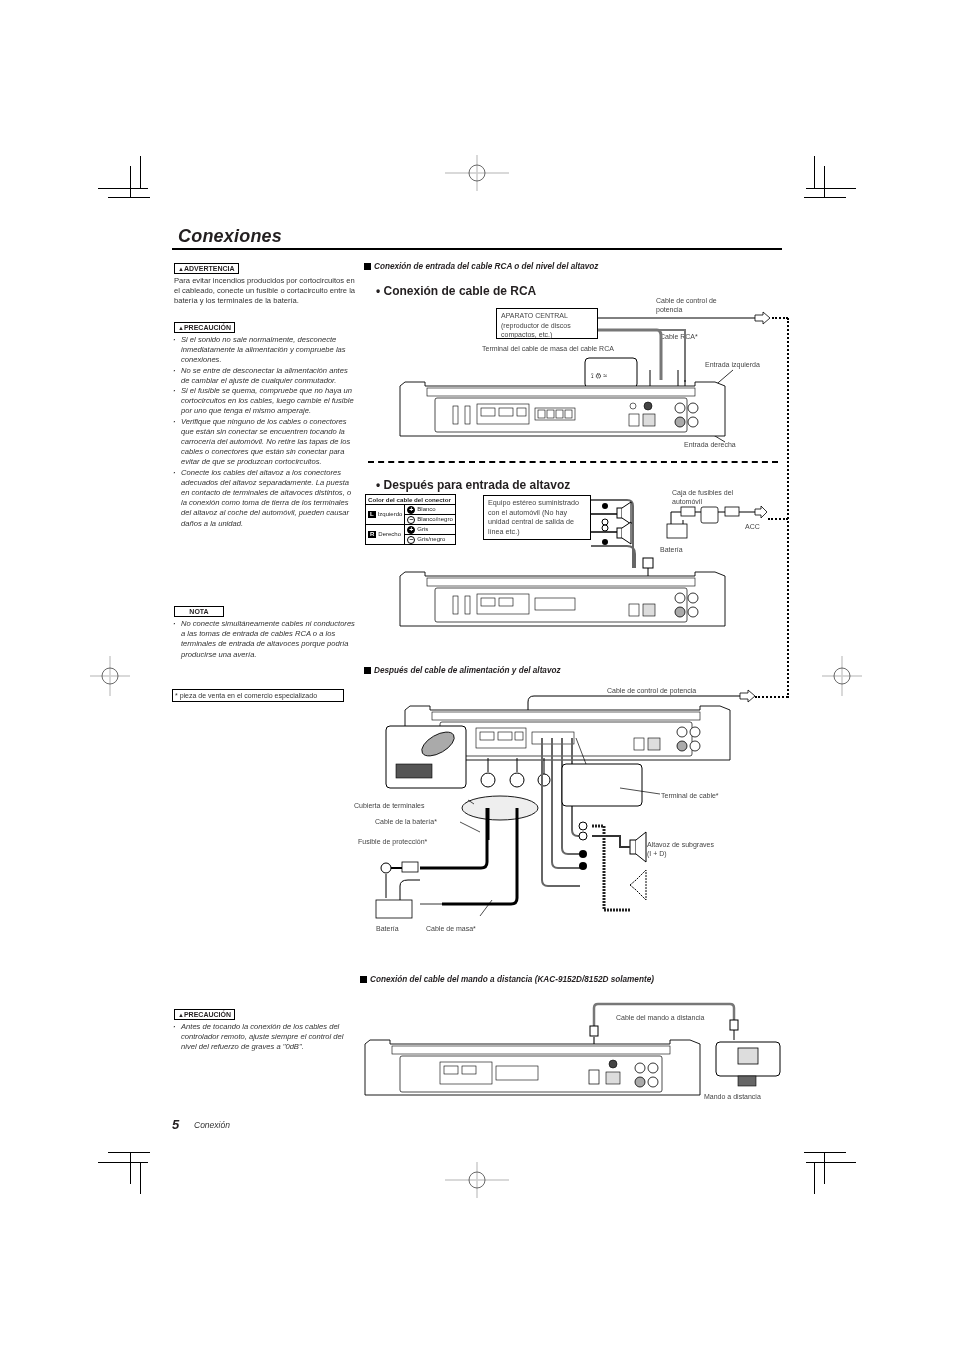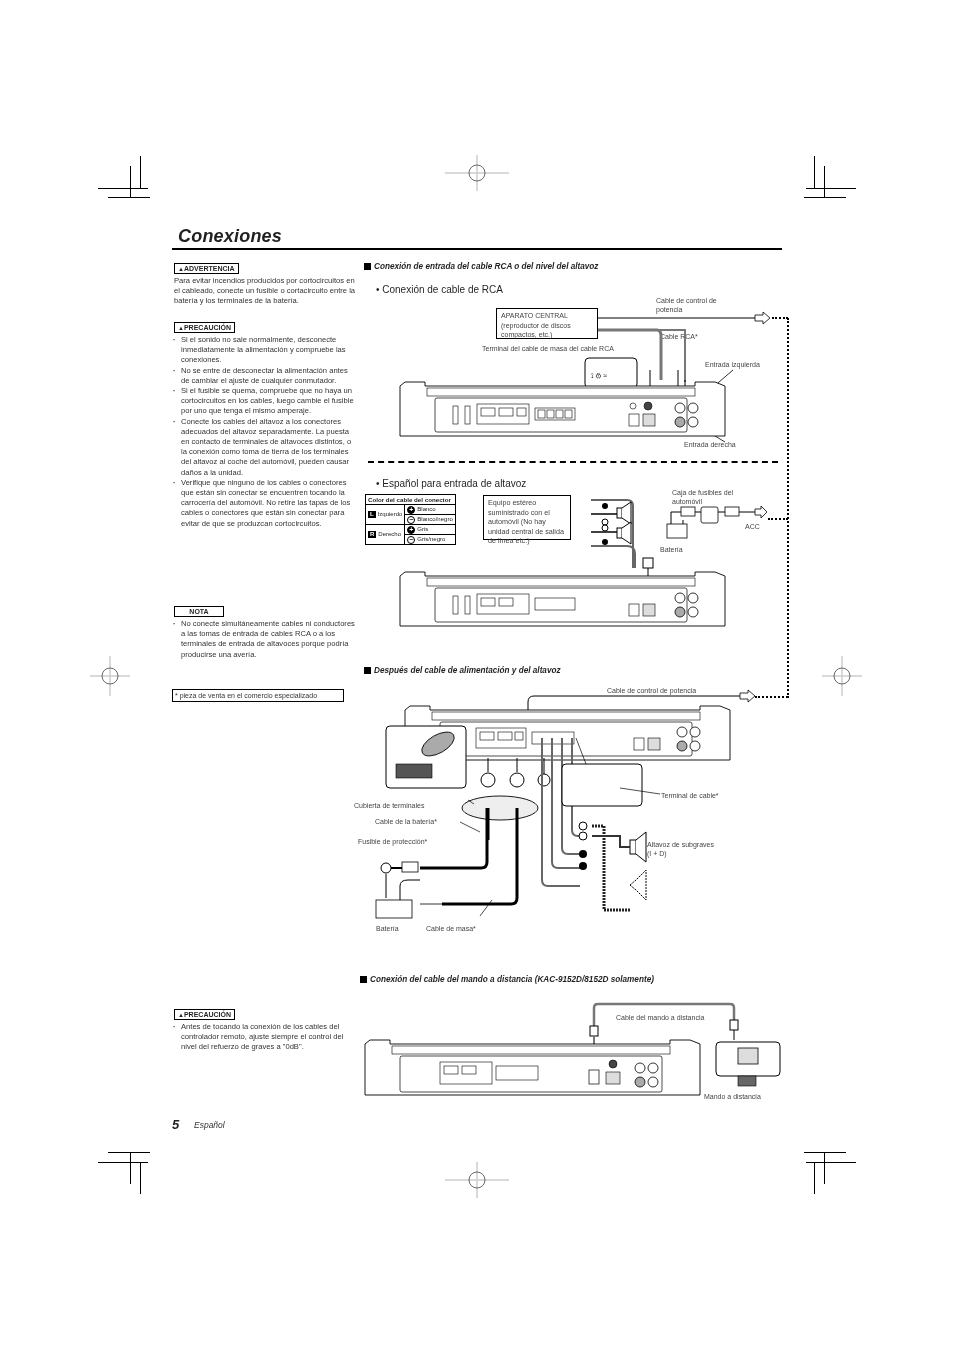--- a/index.html
+++ b/index.html
@@ -4,26 +4,26 @@
 <style>
   html, body { margin:0; padding:0; background:#fff; }
   body { width:954px; height:1350px; position:relative; overflow:hidden; font-family:"Liberation Sans", sans-serif; color:#231f20; }
   .regmark { position:absolute; background:#000; }
   .title { position:absolute; left:178px; top:226px; font-size:18px; font-weight:bold; font-style:italic; letter-spacing:0.2px; }
   .title-rule { position:absolute; left:172px; top:248px; width:610px; height:2px; background:#000; }
   .label-box { position:absolute; border:1px solid #000; font-size:7px; font-weight:bold; padding:0 3px; height:9px; line-height:9px; }
   .label-box .tri { font-size:6px; }
   .body-text { position:absolute; font-size:7.6px; line-height:10.2px; color:#333; }
   .bullets { position:absolute; font-size:7.6px; line-height:10.2px; color:#333; margin:0; padding:0; list-style:none; }
-  .bullets li { position:relative; padding-left:9px; }
+  .bullets li { position:relative; padding-left:9px;font-style:italic; }
   .bullets li::before { content:"·"; position:absolute; left:1px; top:0; font-weight:bold; }
   .footnote-box { position:absolute; left:172px; top:689px; width:168px; height:11px; border:1px solid #000; font-size:7px; line-height:11px; padding-left:2px; color:#333; }
   .sec-head { position:absolute; font-size:8.2px; font-weight:bold; font-style:italic; white-space:nowrap; }
   .sec-head .sq { display:inline-block; width:7px; height:7px; background:#000; margin-right:3px; vertical-align:-0.5px; }
-  .sub-head { position:absolute; font-size:10px; font-weight:normal; white-space:nowrap; }
+  .sub-head { position:absolute; font-size:12px; font-weight:bold; white-space:nowrap; }
   .cap { position:absolute; font-size:7px; line-height:9px; color:#444; white-space:nowrap; }
   .box-text { position:absolute; border:1px solid #000; background:#fff; font-size:7px; line-height:9.6px; color:#444; padding:2px 4px; box-sizing:border-box; }
   .dashline { position:absolute; left:368px; top:461px; width:410px; border-top:2px dashed #000; }
   .dotline-v { position:absolute; left:787px; width:0; border-left:2px dotted #000; }
   .dotline-h { position:absolute; height:0; border-top:2px dotted #000; }
   .page-num { position:absolute; left:172px; top:1117px; font-size:13px; font-weight:bold; font-style:italic; }
   .page-lang { position:absolute; left:194px; top:1120px; font-size:8.5px; font-style:italic; color:#333; }
   table.conn { position:absolute; left:365px; top:494px; border-collapse:collapse; font-size:6px; color:#222; background:#fff; }
   table.conn td { border:1px solid #000; padding:0 2px; height:9px; line-height:9px; white-space:nowrap; }
   table.conn .hdr { font-weight:bold; font-size:6.2px; }
@@ -89,42 +89,42 @@
 </div>
 <div class="body-text" style="left:174px;top:276px;width:184px">Para evitar incendios producidos por cortocircuitos en el cableado, conecte un fusible o cortacircuito entre la batería y los terminales de la batería.</div>
 
 <div class="label-box" style="left:174px;top:322px">
   <span class="tri">▲</span><span>PRECAUCIÓN</span>
 </div>
 <ul class="bullets" style="left:172px;top:335px;width:186px">
   <li>Si el sonido no sale normalmente, desconecte inmediatamente la alimentación y compruebe las conexiones.</li>
   <li>No se entre de desconectar la alimentación antes de cambiar el ajuste de cualquier conmutador.</li>
   <li>Si el fusible se quema, compruebe que no haya un cortocircuitos en los cables, luego cambie el fusible por uno que tenga el mismo amperaje.</li>
+  <li>Verifique que ninguno de los cables o conectores que están sin conectar se encuentren tocando la carrocería del automóvil. No retire las tapas de los cables o conectores que están sin conectar para evitar de que se produzcan cortocircuitos.</li>
   <li>Conecte los cables del altavoz a los conectores adecuados del altavoz separadamente. La puesta en contacto de terminales de altavoces distintos, o la conexión como toma de tierra de los terminales del altavoz al coche del automóvil, pueden causar daños a la unidad.</li>
-  <li>Verifique que ninguno de los cables o conectores que están sin conectar se encuentren tocando la carrocería del automóvil. No retire las tapas de los cables o conectores que están sin conectar para evitar de que se produzcan cortocircuitos.</li>
 </ul>
 
 <div class="label-box" style="left:174px;top:606px;width:42px;text-align:center">
   <span>NOTA</span>
 </div>
 <ul class="bullets" style="left:172px;top:619px;width:186px">
   <li>No conecte simultáneamente cables ni conductores a las tomas de entrada de cables RCA o a los terminales de entrada de altavoces porque podría producirse una avería.</li>
 </ul>
 
 <div class="footnote-box">* pieza de venta en el comercio especializado</div>
 
 <div class="label-box" style="left:174px;top:1009px">
   <span class="tri">▲</span><span>PRECAUCIÓN</span>
 </div>
 <ul class="bullets" style="left:172px;top:1022px;width:186px">
   <li>Antes de tocando la conexión de los cables del controlador remoto, ajuste siempre el control del nivel del refuerzo de graves a "0dB".</li>
 </ul>
 
 <div class="page-num">5</div>
-<div class="page-lang">Español</div>
+<div class="page-lang">Conexión</div>
 
 <div class="sec-head" style="left:364px;top:262px">
   <span class="sq"></span><span>Conexión de entrada del cable RCA o del nivel del altavoz</span>
 </div>
 <div class="sub-head" style="left:376px;top:284px">• Conexión de cable de RCA</div>
 
 <div class="dotline-v" style="top:318px;height:380px"></div>
 
 <div class="box-text" style="left:496px;top:308px;width:102px;height:31px">APARATO CENTRAL (reproductor de discos compactos, etc.)</div>
 <div class="cap" style="left:656px;top:296px;width:80px;white-space:normal">Cable de control de potencia</div>
@@ -173,21 +173,21 @@
     <circle cx="285" cy="108" r="5" fill="#fff" stroke="#000" stroke-width="0.8"></circle>
     <circle cx="298" cy="108" r="5" fill="#fff" stroke="#000" stroke-width="0.8"></circle>
     <circle cx="285" cy="122" r="5" fill="#aaa" stroke="#000" stroke-width="0.8"></circle>
     <circle cx="298" cy="122" r="5" fill="#fff" stroke="#000" stroke-width="0.8"></circle>
   </g>
 </svg>
 <div class="dotline-h" style="left:772px;top:317px;width:16px"></div>
 
 <div class="dashline"></div>
 
-<div class="sub-head" style="left:376px;top:478px">• Español para entrada de altavoz</div>
+<div class="sub-head" style="left:376px;top:478px">• Después para entrada de altavoz</div>
 
 <table class="conn">
   <tbody>
       <tr>
         <td class="hdr" colspan="2">Color del cable del conector</td>
       </tr>
   <tr>
     <td rowspan="2"><span class="chip">L</span><span>Izquierdo</span></td>
     <td><span class="pm plus">+</span><span>Blanco</span></td>
   </tr>
@@ -197,21 +197,21 @@
   <tr>
     <td rowspan="2"><span class="chip">R</span><span>Derecho</span></td>
     <td><span class="pm plus">+</span><span>Gris</span></td>
   </tr>
   <tr>
         <td><span class="pm">−</span><span>Gris/negro</span></td>
       </tr>
 </tbody>
   </table>
 
-<div class="box-text" style="left:483px;top:495px;width:88px;height:45px;font-size:7.2px">Equipo estéreo suministrado con el automóvil (No hay unidad central de salida de línea etc.)</div>
+<div class="box-text" style="left:483px;top:495px;width:108px;height:45px;font-size:7.2px">Equipo estéreo suministrado con el automóvil (No hay unidad central de salida de línea etc.)</div>
 <div class="cap" style="left:672px;top:488px;width:62px;white-space:normal">Caja de fusibles del automóvil</div>
 <div class="cap" style="left:660px;top:545px">Batería</div>
 <div class="cap" style="left:745px;top:522px">ACC</div>
 
 <svg style="left:395px;top:490px" width="400" height="140">
 
   <path d="M196 10 L232 10 Q238 10 238 16 L238 78" fill="none" stroke="#666" stroke-width="2"></path>
   <path d="M196 56 L232 56 Q240 56 240 64 L240 78" fill="none" stroke="#666" stroke-width="2"></path>
   <line x1="196" y1="24" x2="222" y2="24" stroke="#000" stroke-width="1.5"></line>
   <line x1="196" y1="42" x2="222" y2="42" stroke="#000" stroke-width="1.5"></line>

